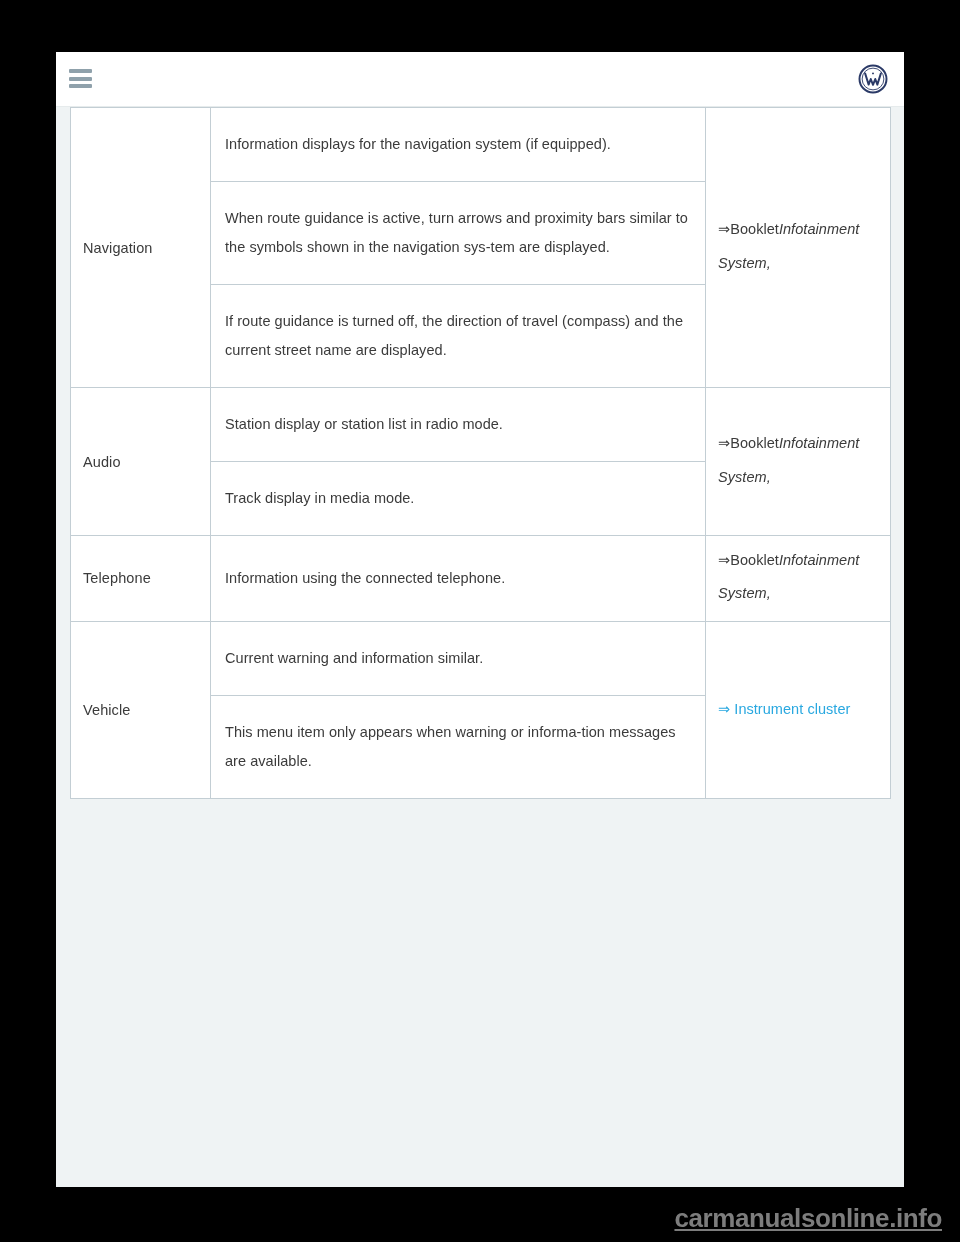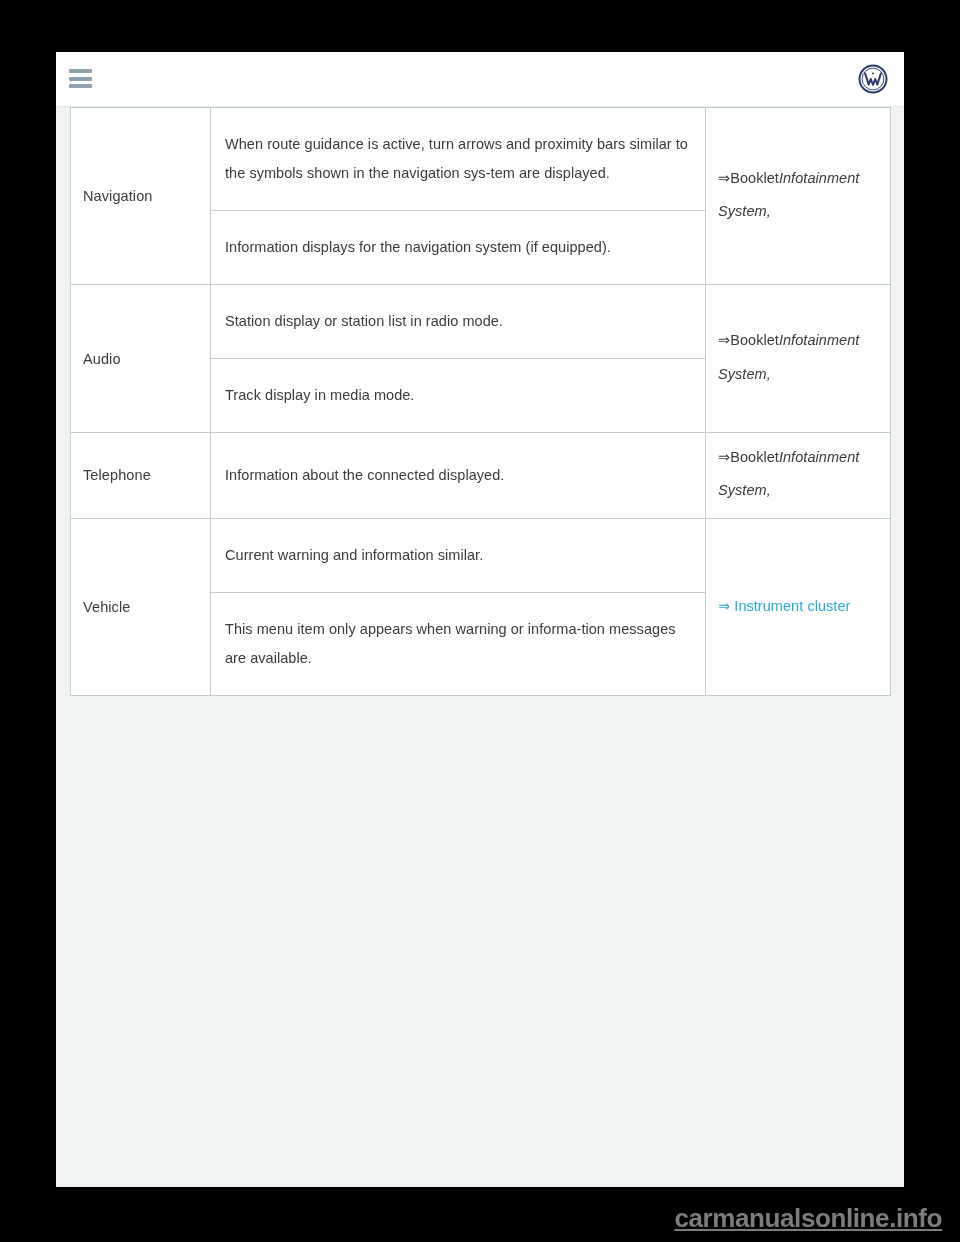--- a/index.html
+++ b/index.html
@@ -169,24 +169,27 @@
     <div class="table-wrap">
       <table class="spec">
         <tbody>
 
           <tr>
             <td class="col-label cat-label">Navigation</td>
             <td class="col-desc">
               <table class="sub">
                 <tbody>
                   <tr>
+                    <td>Information displays for the navigation system (if equipped).</td>
+                  </tr>
+                  <tr>
                     <td>When route guidance is active, turn arrows and proximity bars similar to the symbols shown in the navigation sys-tem are displayed.</td>
                   </tr>
                   <tr>
-                    <td>Information displays for the navigation system (if equipped).</td>
+                    <td>If route guidance is turned off, the direction of travel (compass) and the current street name are displayed.</td>
                   </tr>
                 </tbody>
               </table>
             </td>
             <td class="col-ref ref-cell">
               <span>⇒</span><span>Booklet</span><span class="it">Infotainment System</span><span class="it">,</span>
             </td>
           </tr>
 
           <tr>
@@ -207,21 +210,21 @@
               <span>⇒</span><span>Booklet</span><span class="it">Infotainment System</span><span class="it">,</span>
             </td>
           </tr>
 
           <tr>
             <td class="col-label cat-label">Telephone</td>
             <td class="col-desc">
               <table class="sub">
                 <tbody>
                   <tr>
-                    <td>Information about the connected displayed.</td>
+                    <td>Information using the connected telephone.</td>
                   </tr>
                 </tbody>
               </table>
             </td>
             <td class="col-ref ref-cell">
               <span>⇒</span><span>Booklet</span><span class="it">Infotainment System</span><span class="it">,</span>
             </td>
           </tr>
 
           <tr>

